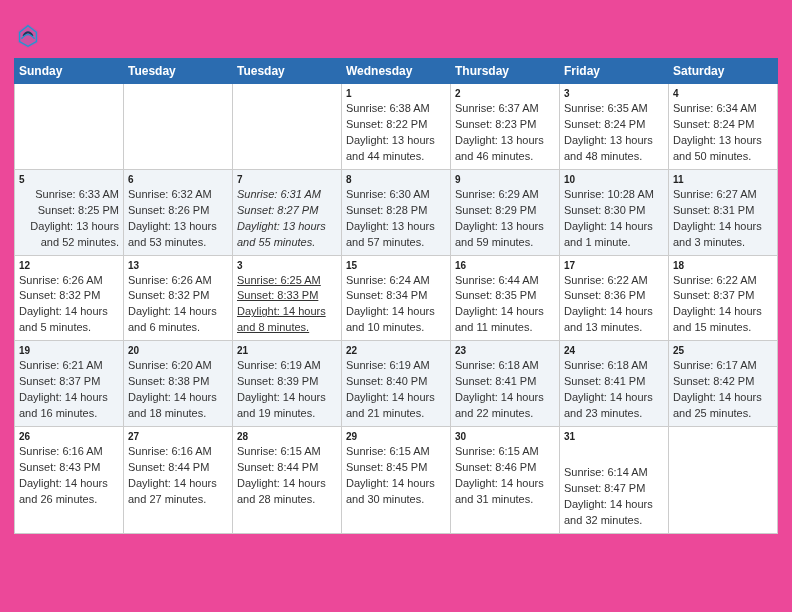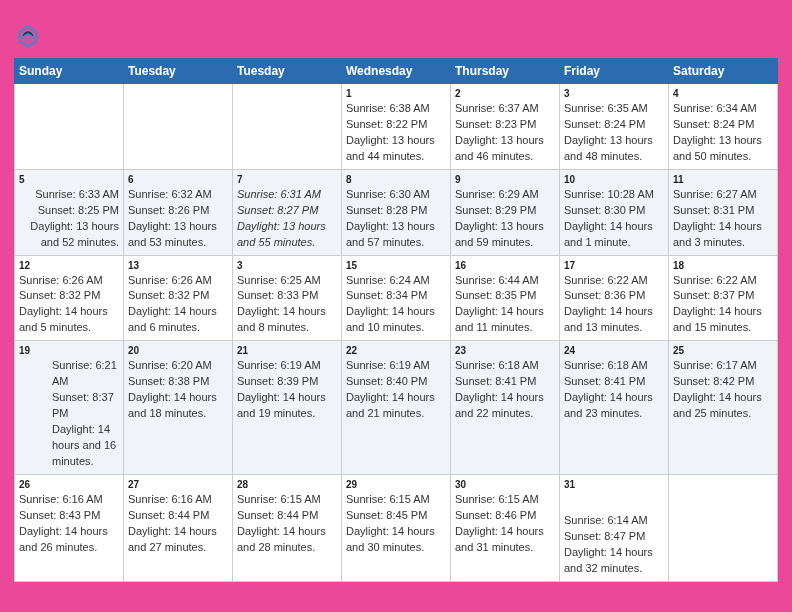--- a/index.html
+++ b/index.html
@@ -211,21 +211,21 @@
 Daylight: 14 hours and 5 minutes.</div>
           </td>
           <td>
             <span class="day-num">13</span>
             <div class="day-info" style="white-space: pre-line;">Sunrise: 6:26 AM
 Sunset: 8:32 PM
 Daylight: 14 hours and 6 minutes.</div>
           </td>
           <td>
             <span class="day-num">3</span>
-            <div class="day-info" style="white-space: pre-line;">Sunrise: 6:25 AM
+            <div class="day-info" style="white-space: pre-line; text-decoration: underline;">Sunrise: 6:25 AM
 Sunset: 8:33 PM
 Daylight: 14 hours and 8 minutes.</div>
           </td>
           <td>
             <span class="day-num">15</span>
             <div class="day-info" style="white-space: pre-line;">Sunrise: 6:24 AM
 Sunset: 8:34 PM
 Daylight: 14 hours and 10 minutes.</div>
           </td>
           <td>
@@ -243,21 +243,21 @@
           <td>
             <span class="day-num">18</span>
             <div class="day-info" style="white-space: pre-line;">Sunrise: 6:22 AM
 Sunset: 8:37 PM
 Daylight: 14 hours and 15 minutes.</div>
           </td>
         </tr>
         <tr>
           <td>
             <span class="day-num">19</span>
-            <div class="day-info" style="white-space: pre-line; margin-left: 33px;">Sunrise: 6:21 AM
+            <div class="day-info" style="white-space: pre-line;">Sunrise: 6:21 AM
 Sunset: 8:37 PM
 Daylight: 14 hours and 16 minutes.</div>
           </td>
           <td>
             <span class="day-num">20</span>
             <div class="day-info" style="white-space: pre-line;">Sunrise: 6:20 AM
 Sunset: 8:38 PM
 Daylight: 14 hours and 18 minutes.</div>
           </td>
           <td>

